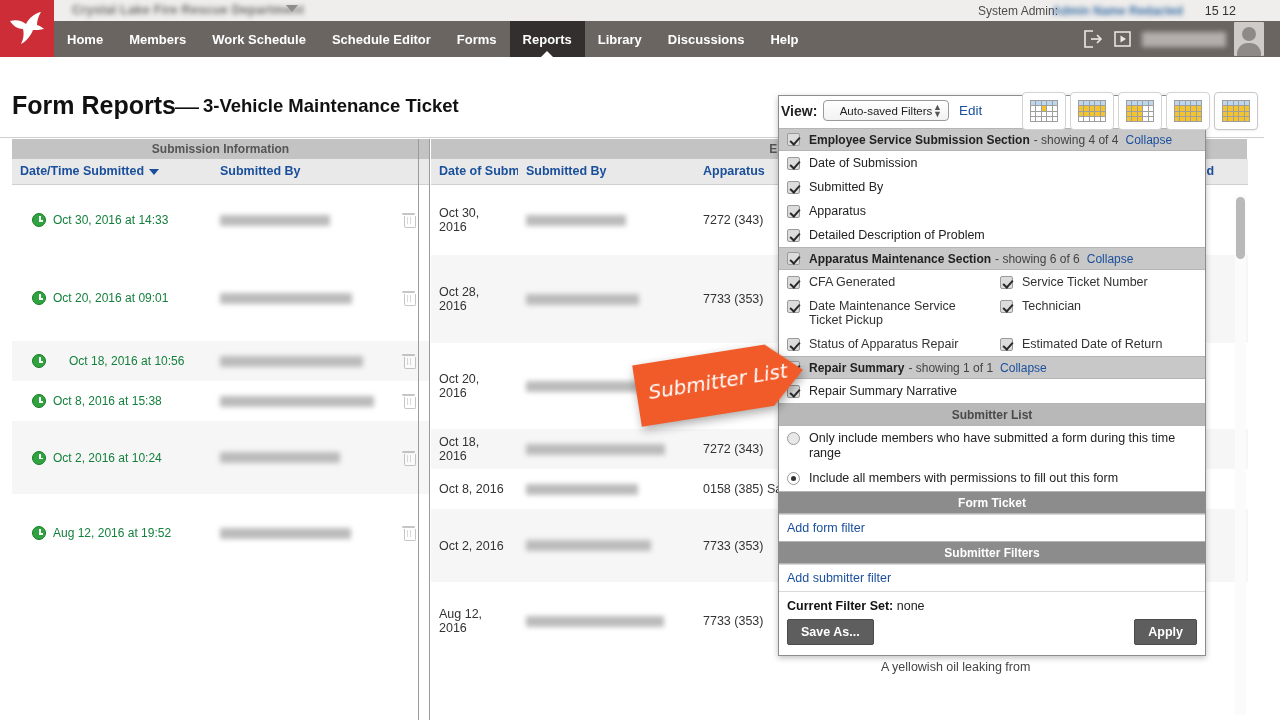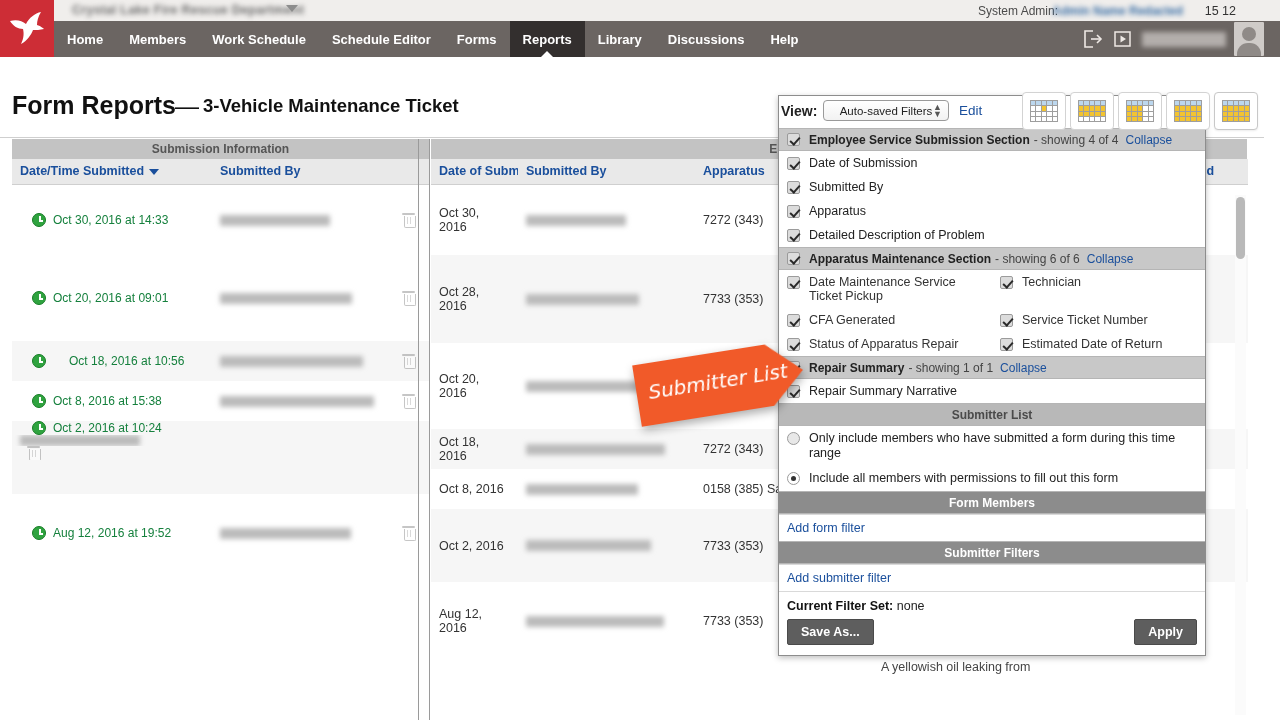--- a/index.html
+++ b/index.html
@@ -362,21 +362,21 @@
             <div class="cell" style="width: 175px; display: flex; align-items: center;">
               <span class="redact" style="width: 154px;"></span>
             </div>
             <div class="cell" style="width: 43px; display: flex; align-items: center; justify-content: center;">
               <div class="trash">
                 <div class="lid"></div>
                 <div class="can"></div>
               </div>
             </div>
           </div>
-          <div class="row alt" style="height: 73px; flex-direction: column;">
+          <div class="row alt" style="height: 73px;">
             <div class="cell" style="width: 200px; position: relative; display: flex; align-items: center;">
               <span class="clock-ico"></span>
               <span class="date-link" style="margin-left: 33px;">Oct 2, 2016 at 10:24</span>
             </div>
             <div class="cell" style="width: 175px; display: flex; align-items: center;">
               <span class="redact" style="width: 120px;"></span>
             </div>
             <div class="cell" style="width: 43px; display: flex; align-items: center; justify-content: center;">
               <div class="trash">
                 <div class="lid"></div>
@@ -652,35 +652,35 @@
         </div>
         <div class="sec-head">
           <span class="cbx on"></span>
           <span class="sec-title">Apparatus Maintenance Section</span>
           <span class="sec-count">- showing 6 of 6</span>
           <span class="sec-collapse">Collapse</span>
         </div>
         <div class="opt-two">
           <div>
             <span class="cbx on"></span>
+            <span>CFA Generated</span>
+          </div>
+          <div>
+            <span class="cbx on"></span>
+            <span>Service Ticket Number</span>
+          </div>
+        </div>
+        <div class="opt-two">
+          <div>
+            <span class="cbx on"></span>
             <span>Date Maintenance Service Ticket Pickup</span>
           </div>
           <div>
             <span class="cbx on"></span>
             <span>Technician</span>
-          </div>
-        </div>
-        <div class="opt-two">
-          <div>
-            <span class="cbx on"></span>
-            <span>CFA Generated</span>
-          </div>
-          <div>
-            <span class="cbx on"></span>
-            <span>Service Ticket Number</span>
           </div>
         </div>
         <div class="opt-two">
           <div>
             <span class="cbx on"></span>
             <span>Status of Apparatus Repair</span>
           </div>
           <div>
             <span class="cbx on"></span>
             <span>Estimated Date of Return</span>
@@ -703,21 +703,21 @@
         <div class="opt-row">
           <span class="radio"></span>
           <span style="line-height: 15px;">Only include members who have submitted a form during this time range</span>
         </div>
         <div class="opt-row">
           <span class="radio on"></span>
           <span style="line-height: 15px;">Include all members with permissions to fill out this form</span>
         </div>
       </div>
 
-    <div class="sec-head dark">Form Members</div>
+    <div class="sec-head dark">Form Ticket</div>
     <div class="link-row">Add form filter</div>
 
     <div class="sec-head dark">Submitter Filters</div>
     <div class="link-row">Add submitter filter</div>
 
     <div class="filterset-row">
       <b>Current Filter Set:</b>
       <span>none</span>
     </div>
     <div class="btn-row">

